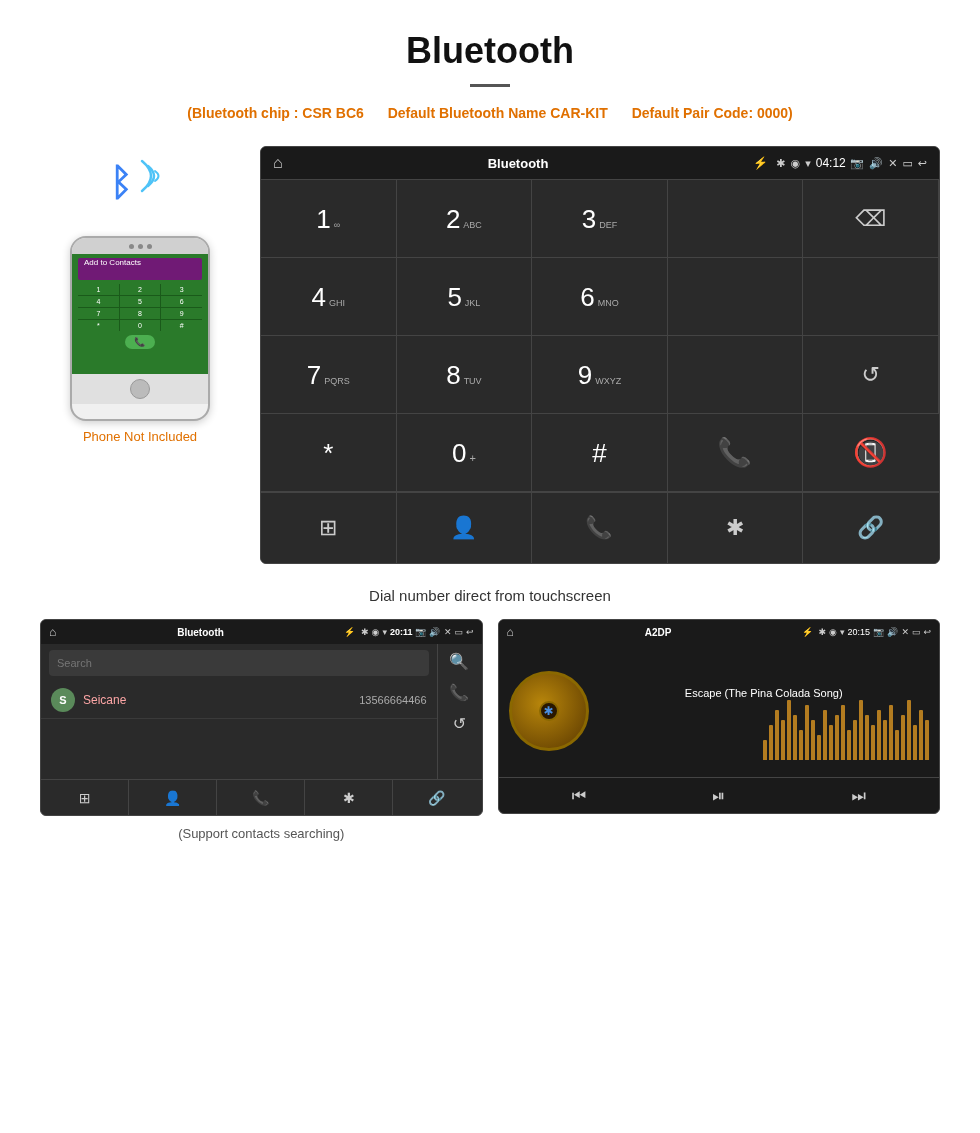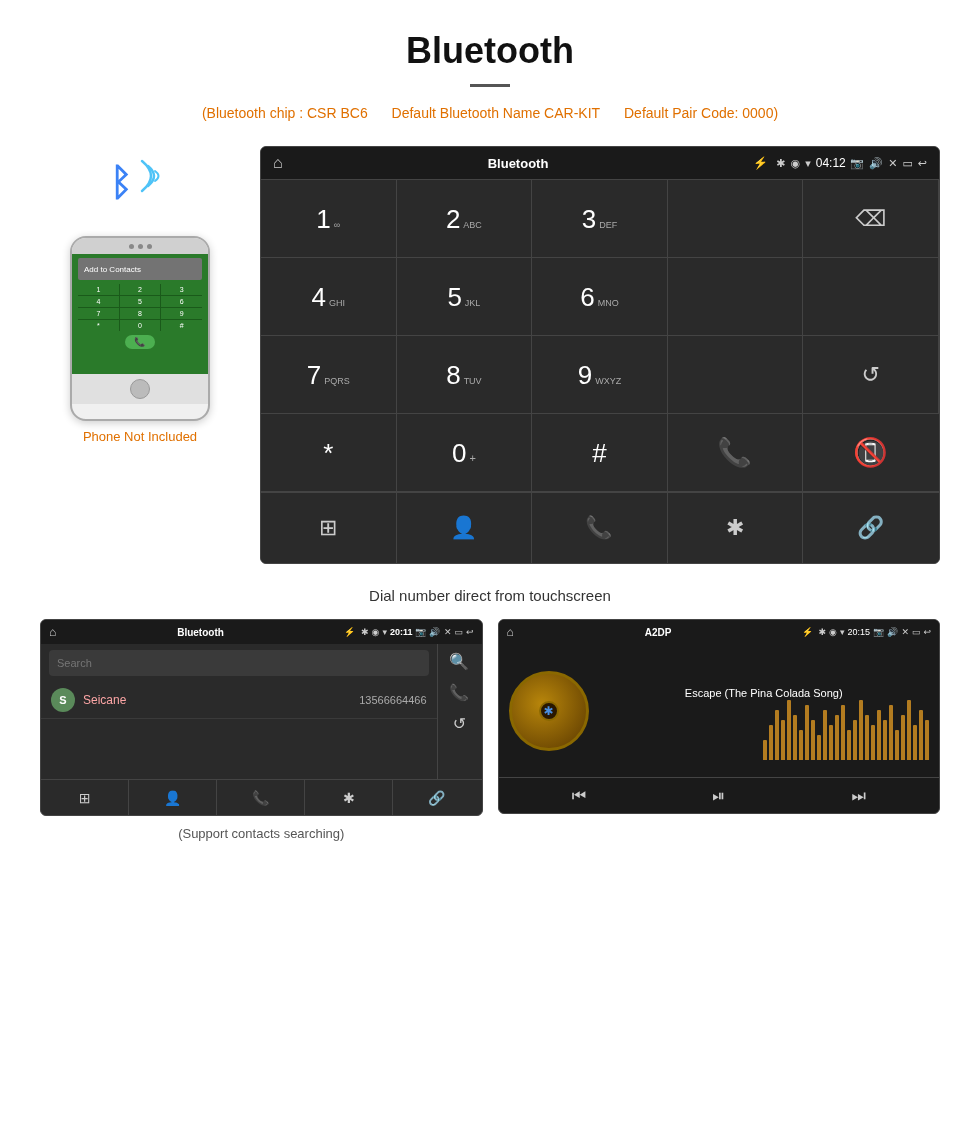--- a/index.html
+++ b/index.html
@@ -32,20 +32,21 @@
       color: #333;
       line-height: 1.6;
       margin-bottom: 8px;
     }
     .bt-specs {
       font-size: 14px;
       color: #e07000;
     }
     .bt-specs span {
       margin: 0 10px;
+      font-weight: bold;
     }
 
     
     .main-section {
       display: flex;
       padding: 15px 40px;
       gap: 20px;
       align-items: flex-start;
     }
 
@@ -100,25 +101,25 @@
       gap: 4px;
       padding: 0 6px;
     }
     .phone-dot { width: 5px; height: 5px; border-radius: 50%; background: #888; }
     .phone-screen {
       background: #2a7a2a;
       padding: 4px 6px;
       height: 120px;
     }
     .phone-screen-top {
-      background: #737373;
+      background: #701a75;
       height: 22px;
       border-radius: 2px;
       display: flex;
-      align-items: center;
+      align-items: flex-start;
       padding: 0 6px;
     }
     .phone-screen-top span { color: #fff; font-size: 8px; }
     .phone-keypad {
       display: grid;
       grid-template-columns: repeat(3, 1fr);
       gap: 1px;
       margin-top: 4px;
       background: #1a5a1a;
     }

